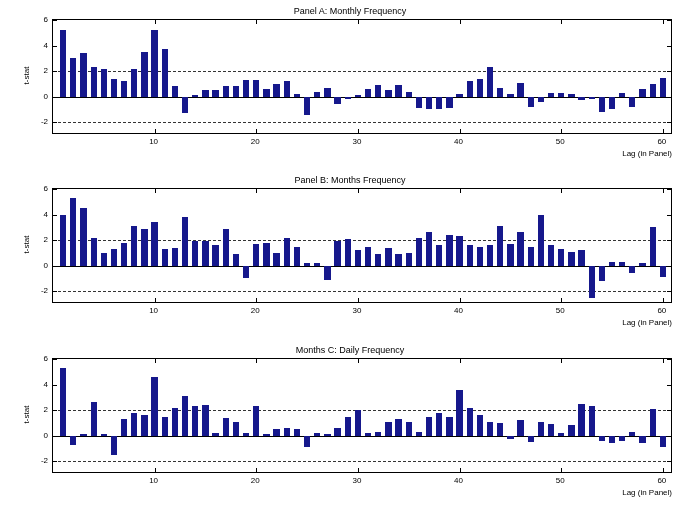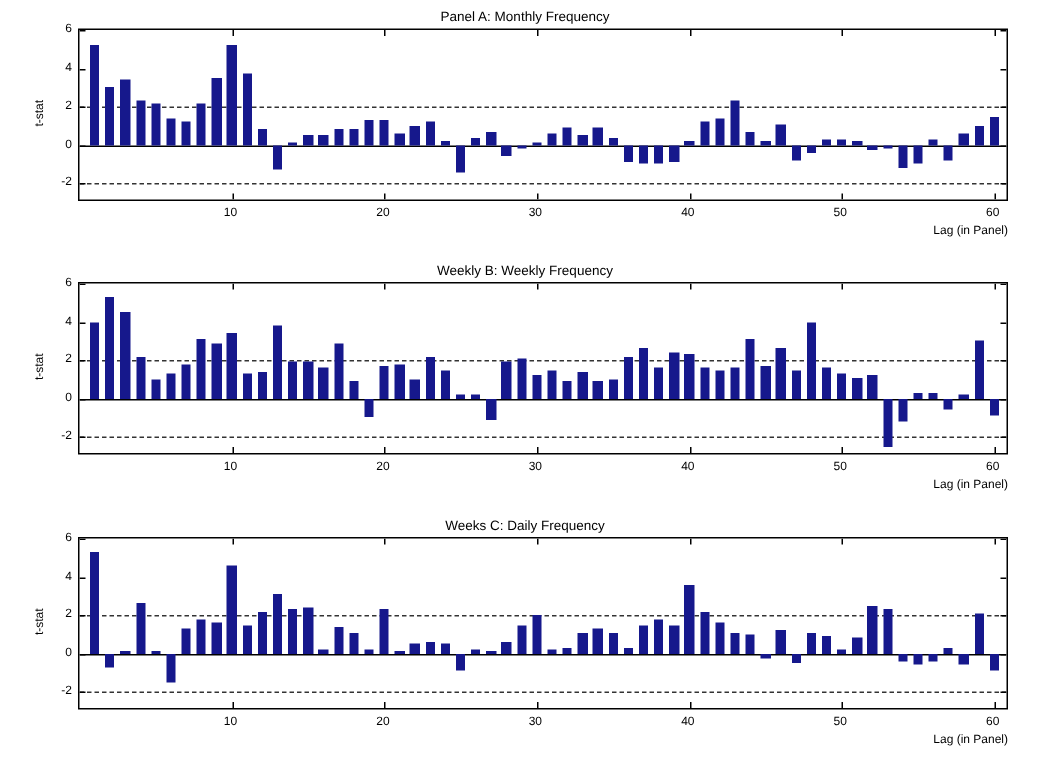--- a/index.html
+++ b/index.html
@@ -225,21 +225,21 @@
       <div class="xtick-label" style="left: 153.639px; top: 131px;">10</div>
       <div class="xtick-label" style="left: 255.279px; top: 131px;">20</div>
       <div class="xtick-label" style="left: 356.918px; top: 131px;">30</div>
       <div class="xtick-label" style="left: 458.557px; top: 131px;">40</div>
       <div class="xtick-label" style="left: 560.197px; top: 131px;">50</div>
       <div class="xtick-label" style="left: 661.836px; top: 131px;">60</div>
       <div class="ylabel" style="left: 6px; top: 64.5px; width: 40px; text-align: center;">t-stat</div>
       <div class="xlabel" style="left: 588px; top: 143px; width: 84px; text-align: right;">Lag (in Panel)</div>
     </div>
     <div class="panel" style="top: 175px; height: 156px;">
-      <div class="panel-title">Weekly B: Weekly Frequency</div>
+      <div class="panel-title">Panel B: Months Frequency</div>
       <div class="plot-wrap">
         <div class="axes">
           <div class="zeroline" style="top: 76.6667px;"></div>
           <div class="dashline" style="top: 51.1111px;"></div>
           <div class="dashline" style="top: 102.222px;"></div>
           <div class="bars">
             <div class="bar" style="left: 7.01311px; width: 6.30164px; top: 25.5556px; height: 51.1111px; background: rgb(22, 24, 140);"></div>
             <div class="bar" style="left: 17.177px; width: 6.30164px; top: 8.94444px; height: 67.7222px; background: rgb(22, 24, 140);"></div>
             <div class="bar" style="left: 27.341px; width: 6.30164px; top: 19.1667px; height: 57.5px; background: rgb(22, 24, 140);"></div>
             <div class="bar" style="left: 37.5049px; width: 6.30164px; top: 48.5556px; height: 28.1111px; background: rgb(22, 24, 140);"></div>
@@ -332,21 +332,21 @@
       <div class="xtick-label" style="left: 153.639px; top: 131px;">10</div>
       <div class="xtick-label" style="left: 255.279px; top: 131px;">20</div>
       <div class="xtick-label" style="left: 356.918px; top: 131px;">30</div>
       <div class="xtick-label" style="left: 458.557px; top: 131px;">40</div>
       <div class="xtick-label" style="left: 560.197px; top: 131px;">50</div>
       <div class="xtick-label" style="left: 661.836px; top: 131px;">60</div>
       <div class="ylabel" style="left: 6px; top: 64.5px; width: 40px; text-align: center;">t-stat</div>
       <div class="xlabel" style="left: 588px; top: 143px; width: 84px; text-align: right;">Lag (in Panel)</div>
     </div>
     <div class="panel" style="top: 345px; height: 156px;">
-      <div class="panel-title">Weeks C: Daily Frequency</div>
+      <div class="panel-title">Months C: Daily Frequency</div>
       <div class="plot-wrap">
         <div class="axes">
           <div class="zeroline" style="top: 76.6667px;"></div>
           <div class="dashline" style="top: 51.1111px;"></div>
           <div class="dashline" style="top: 102.222px;"></div>
           <div class="bars">
             <div class="bar" style="left: 7.01311px; width: 6.30164px; top: 8.94444px; height: 67.7222px; background: rgb(22, 24, 140);"></div>
             <div class="bar" style="left: 17.177px; width: 6.30164px; top: 76.6667px; height: 8.94444px; background: rgb(22, 24, 140);"></div>
             <div class="bar" style="left: 27.341px; width: 6.30164px; top: 75.3889px; height: 1.27778px; background: rgb(22, 24, 140);"></div>
             <div class="bar" style="left: 37.5049px; width: 6.30164px; top: 43.4444px; height: 33.2222px; background: rgb(22, 24, 140);"></div>

